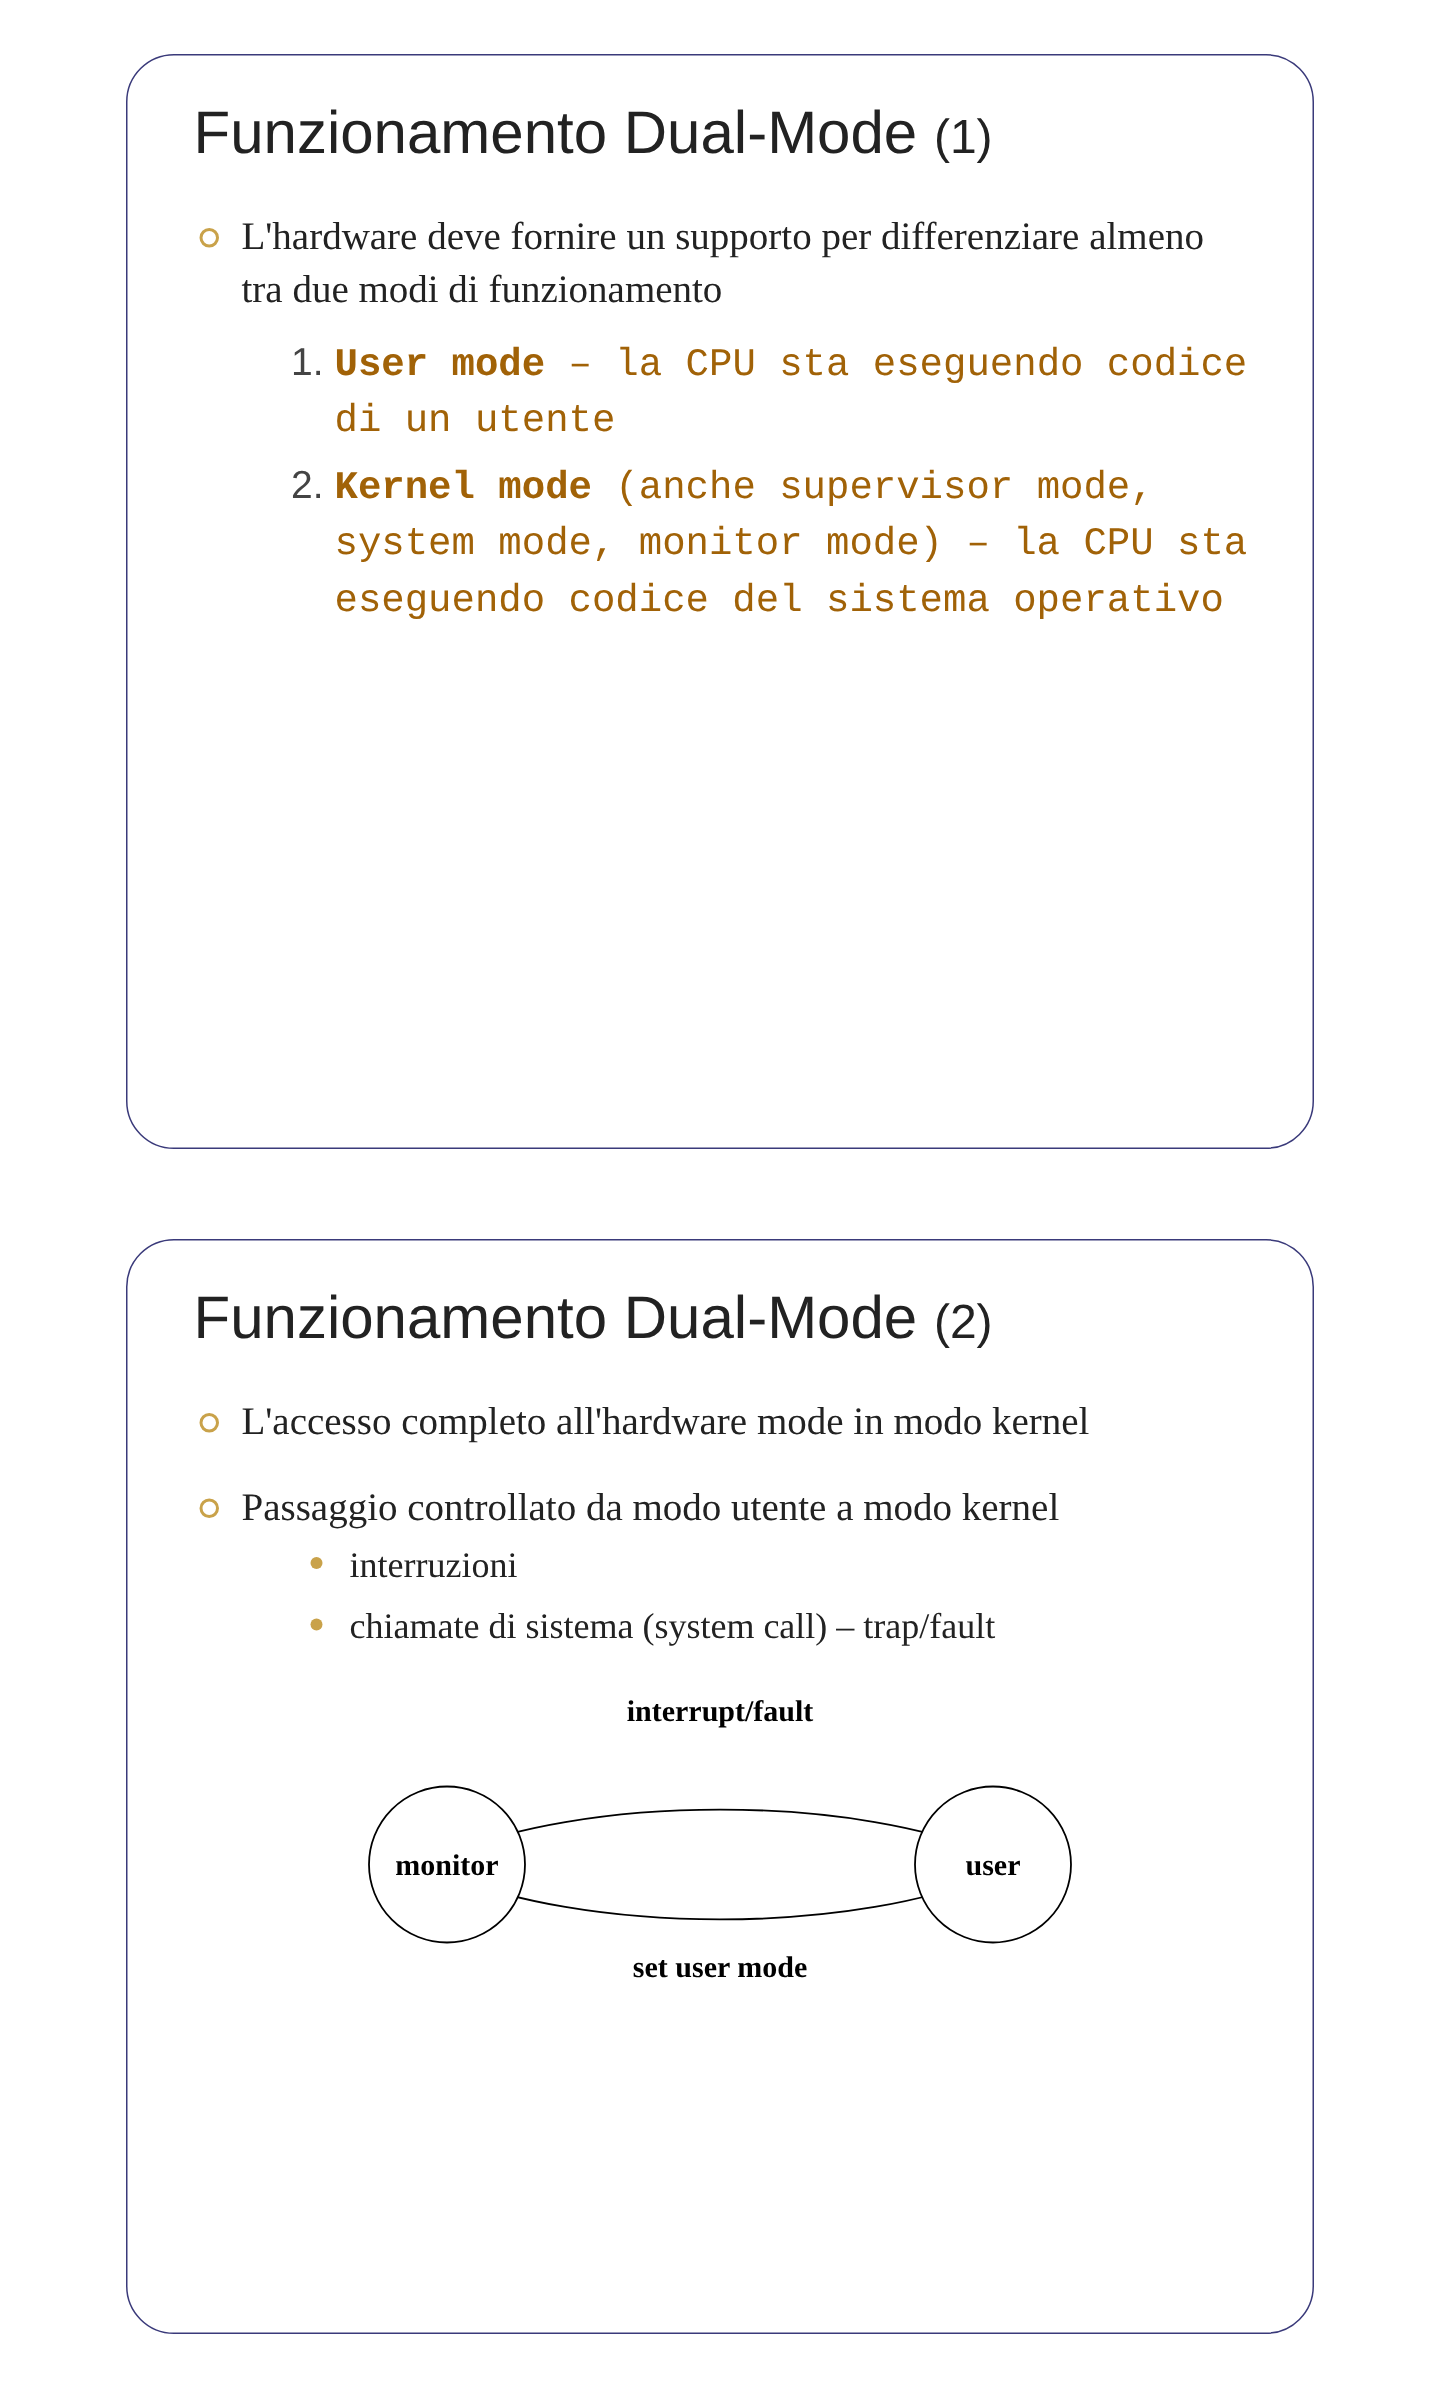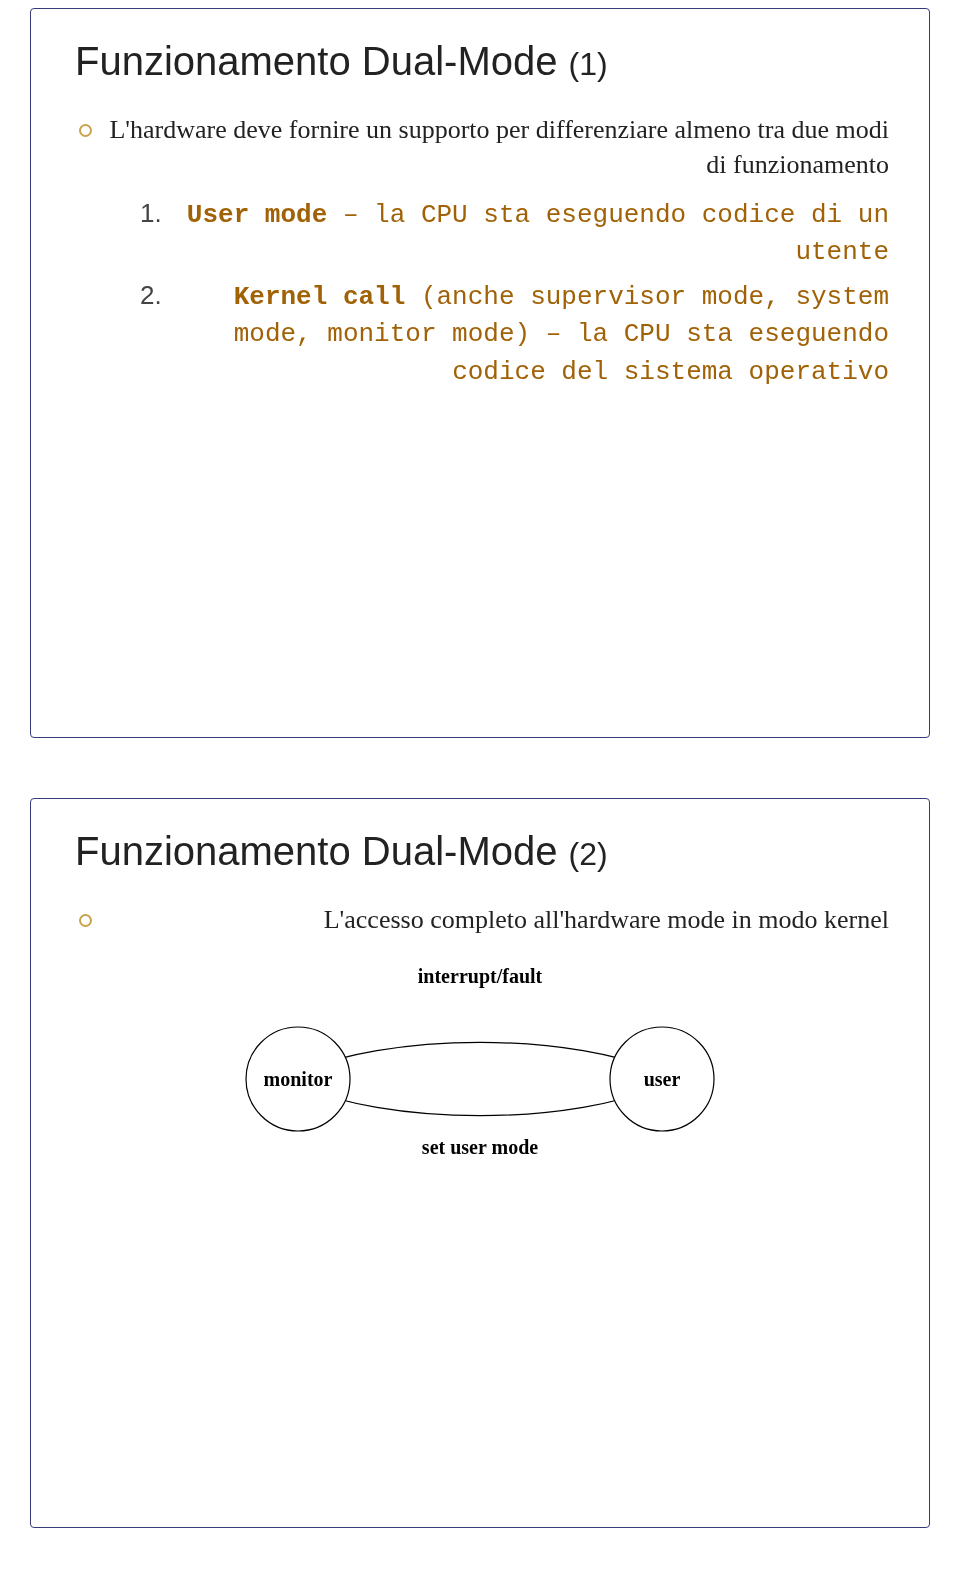--- a/index.html
+++ b/index.html
@@ -3,44 +3,43 @@
 <meta charset="utf-8">
 <style>
   body {
     margin: 0;
     padding: 0;
     background: #fff;
     font-family: Garamond, Georgia, serif;
     width: 960px;
   }
   .slide {
-    width: 900px;
+    width: 792px;
     height: 730px;
-    margin: 8px auto 60px auto;
+    margin: 36px auto 60px auto;
     border: 1.5px solid #3a3a7a;
-    border-radius: 4px;
+    border-radius: 32px;
     box-sizing: border-box;
     padding: 26px 40px 20px 40px;
     position: relative;
   }
   .title {
     font-family: Arial, Helvetica, sans-serif;
     font-size: 40px;
     color: #222;
     margin: 4px 0 28px 4px;
     font-weight: 400;
   }
   .title .num {
     font-size: 32px;
   }
   ul.lvl1 {
     list-style: none;
     padding-left: 8px;
     margin: 0;
-    text-align: right;
   }
   ul.lvl1 > li {
     font-size: 26px;
     color: #222;
     line-height: 1.35;
     margin-bottom: 22px;
     padding-left: 28px;
     position: relative;
   }
   ul.lvl1 > li::before {
@@ -130,33 +129,40 @@
     <span>Funzionamento Dual-Mode </span><span class="num">(1)</span>
   </h1>
   <ul class="lvl1">
     <li>
       <span>L'hardware deve fornire un supporto per differenziare almeno tra due modi di funzionamento</span>
       <ol class="sub">
         <li>
           <span class="content"><span class="bold">User mode</span><span> – la CPU sta eseguendo codice di un utente</span></span>
         </li>
         <li>
-          <span class="content"><span class="bold">Kernel call</span><span> (anche supervisor mode, system mode, monitor mode) – la CPU sta eseguendo codice del sistema operativo</span></span>
+          <span class="content"><span class="bold">Kernel mode</span><span> (anche supervisor mode, system mode, monitor mode) – la CPU sta eseguendo codice del sistema operativo</span></span>
         </li>
       </ol>
     </li>
   </ul>
 </div>
 
 <div class="slide">
   <h1 class="title">
     <span>Funzionamento Dual-Mode </span><span class="num">(2)</span>
   </h1>
   <ul class="lvl1">
     <li>L'accesso completo all'hardware mode in modo kernel</li>
+    <li>
+      <span>Passaggio controllato da modo utente a modo kernel</span>
+      <ul class="lvl2">
+        <li>interruzioni</li>
+        <li>chiamate di sistema (system call) – trap/fault</li>
+      </ul>
+    </li>
   </ul>
 
   <div class="diagram">
     <svg viewBox="0 0 560 200">
       <defs>
         <marker id="ah" markerWidth="10" markerHeight="10" refX="7" refY="3" orient="auto">
           <path d="M0,0 L8,3 L0,6 Z" fill="#000"></path>
         </marker>
       </defs>
 

